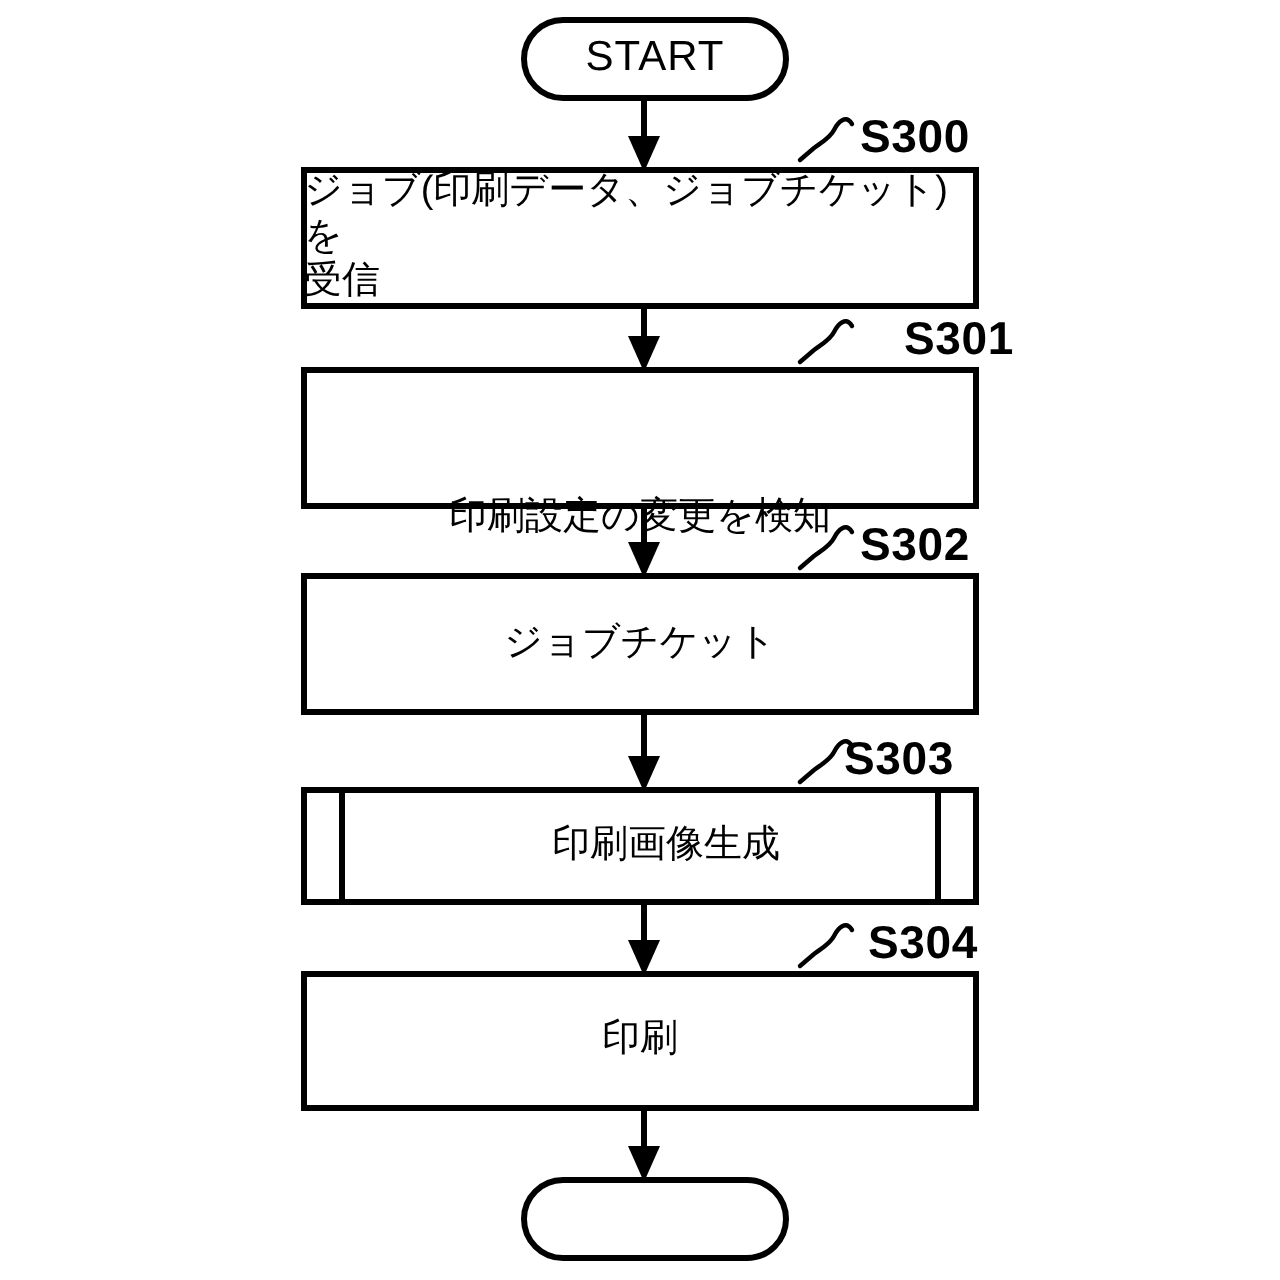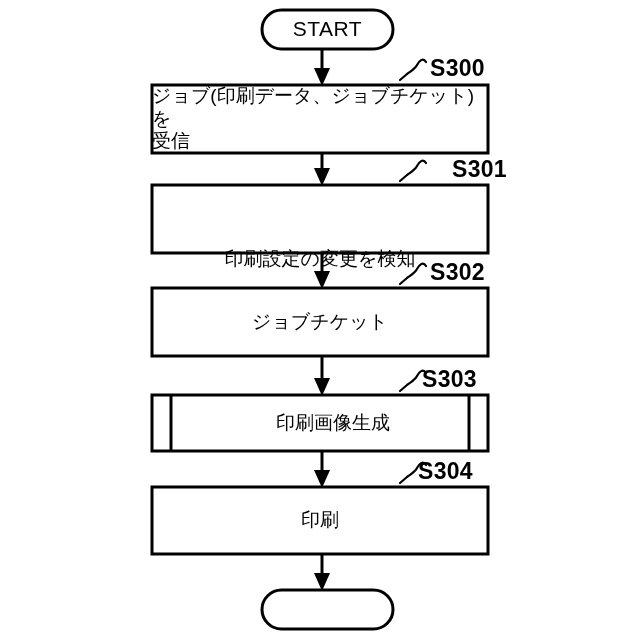--- a/index.html
+++ b/index.html
@@ -132,15 +132,15 @@
 
   <div class="node-label process-label" style="left:171px; top:395px; width:324px; height:56px;">印刷画像生成</div>
 
   <div class="node-label process-label" style="left:152px; top:487px; width:336px; height:67px;">印刷</div>
 
 
   <div class="step-tag" style="left:430px; top:55px;">S300</div>
   <div class="step-tag" style="left:452px; top:156px;">S301</div>
   <div class="step-tag" style="left:430px; top:259px;text-align:right;">S302</div>
   <div class="step-tag" style="left:422px; top:366px;">S303</div>
-  <div class="step-tag" style="left:418px; top:458px;">S304</div>
+  <div class="step-tag" style="left:434px; top:458px;">S304</div>
 
 </div>
 
 </body></html>

